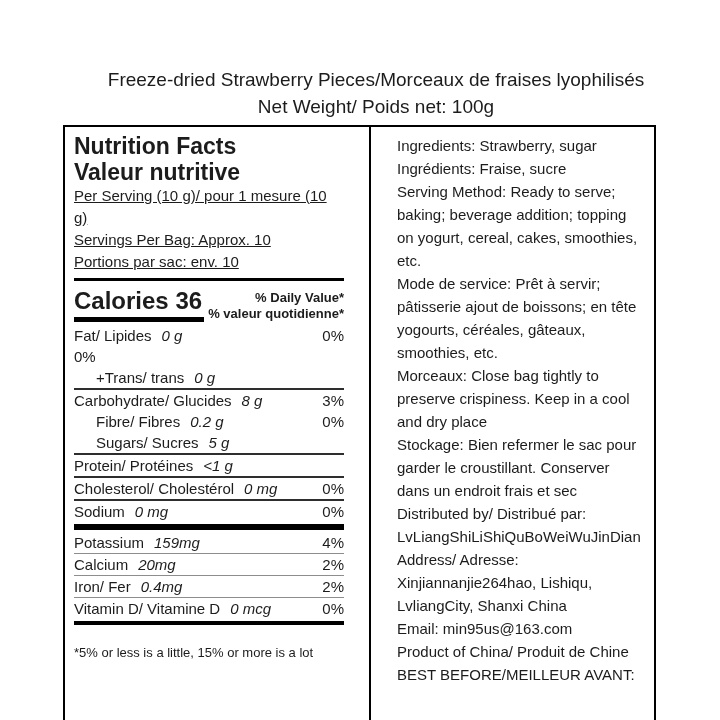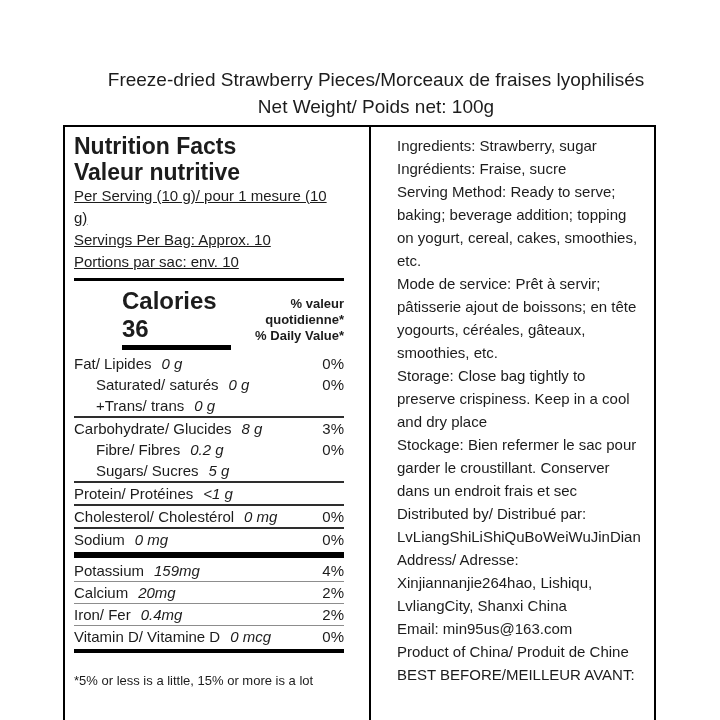--- a/index.html
+++ b/index.html
@@ -21,21 +21,21 @@
   .nf-title { font-weight:bold; font-size:23px; line-height:26px; }
   .serving-line { font-size:15px; line-height:22px;text-decoration:underline; }
 
   .sep { width:100%; }
   .sep-medium { height:3px; background:#000; margin-top:5px; }
   .sep-thin { height:1px; background:#8d8d8d; }
   .sep-dark { height:2px; background:#2e2e2e; }
   .sep-bar-thick { height:6px; background:#000; margin:2px 0; }
   .sep-bar-medium { height:4px; background:#000; margin:2px 0 1px 0; }
 
-  .calories-row { display:flex; justify-content:space-between; align-items:center; padding:6px 0 3px 0;margin-left:48px; }
+  .calories-row { display:flex; justify-content:space-between; align-items:center; padding:6px 0 3px 0; }
   .calories { font-size:24px; font-weight:bold; line-height:28px; border-bottom:5px solid #000; padding:0 2px 2px 0; }
   .dv-head { text-align:right; font-weight:bold; font-size:13px; line-height:16px; padding-top:2px; }
 
   .nutrient-row { display:flex; justify-content:space-between; font-size:15px; line-height:21px; }
   .row-left { white-space:nowrap; }
   .indent { padding-left:22px; }
   .amt { margin-left:10px;font-style:italic; }
   .dv { text-align:right; }
 
   .footnotes { padding-top:17px; }
@@ -58,31 +58,30 @@
       <div class="nf-title">Valeur nutritive</div>
       <div>
           <div class="serving-line">Per Serving (10 g)/ pour 1 mesure (10 g)</div>
           <div class="serving-line">Servings Per Bag: Approx. 10</div>
           <div class="serving-line">Portions par sac: env. 10</div>
         </div>
       <div class="sep sep-medium"></div>
       <div class="calories-row">
         <div class="calories"><span>Calories</span> <span>36</span></div>
         <div class="dv-head">
+          <div>% Daily Value*</div>
           <div>% valeur quotidienne*</div>
-          <div>% Daily Value*</div>
         </div>
       </div>
       <div>
           <div class="nutrient-row">
             <div class="row-left"><span class="b">Fat/ Lipides</span><span class="amt">0 g</span></div>
             <div class="dv">0%</div>
           </div>
           <div class="nutrient-row">
-            <div class="row-left indent"><span>Saturated/ saturés</span><span class="amt">0 g</span></div>
             <div class="dv">0%</div>
           </div>
           <div class="nutrient-row">
             <div class="row-left indent"><span>+Trans/ trans</span><span class="amt">0 g</span></div>
             <div class="dv"></div>
           </div>
           <div class="sep sep-dark"></div>
           <div class="nutrient-row">
             <div class="row-left"><span class="b">Carbohydrate/ Glucides</span><span class="amt">8 g</span></div>
             <div class="dv">3%</div>
@@ -137,21 +136,21 @@
         </div>
     </div>
 
     <div class="col-divider"></div>
 
     <div class="col-right">
         <p><span class="b">Ingredients:</span><span> Strawberry, sugar</span></p>
         <p><span class="b">Ingrédients:</span><span> Fraise, sucre</span></p>
         <p><span class="b">Serving Method:</span><span> Ready to serve; baking; beverage addition; topping on yogurt, cereal, cakes, smoothies, etc.</span></p>
         <p><span class="b">Mode de service:</span><span> Prêt à servir; pâtisserie ajout de boissons; en tête yogourts, céréales, gâteaux, smoothies, etc.</span></p>
-        <p><span class="b">Storage:</span><span> Close bag tightly to preserve crispiness. Keep in a cool and dry place</span></p>
+        <p><span class="b">Morceaux:</span><span> Close bag tightly to preserve crispiness. Keep in a cool and dry place</span></p>
         <p><span class="b">Stockage:</span><span> Bien refermer le sac pour garder le croustillant. Conserver dans un endroit frais et sec</span></p>
         <p><span class="b">Distributed by/ Distribué par:</span></p>
         <p><span>LvLiangShiLiShiQuBoWeiWuJinDian</span></p>
         <p><span class="b">Address/ Adresse:</span><span> Xinjiannanjie264hao, Lishiqu, LvliangCity, Shanxi China</span></p>
         <p><span>Email: min95us@163.com</span></p>
         <p><span class="b">Product of China/ Produit de Chine</span></p>
         <p><span class="b">BEST BEFORE/MEILLEUR AVANT:</span></p>
       </div>
 
   </div>

